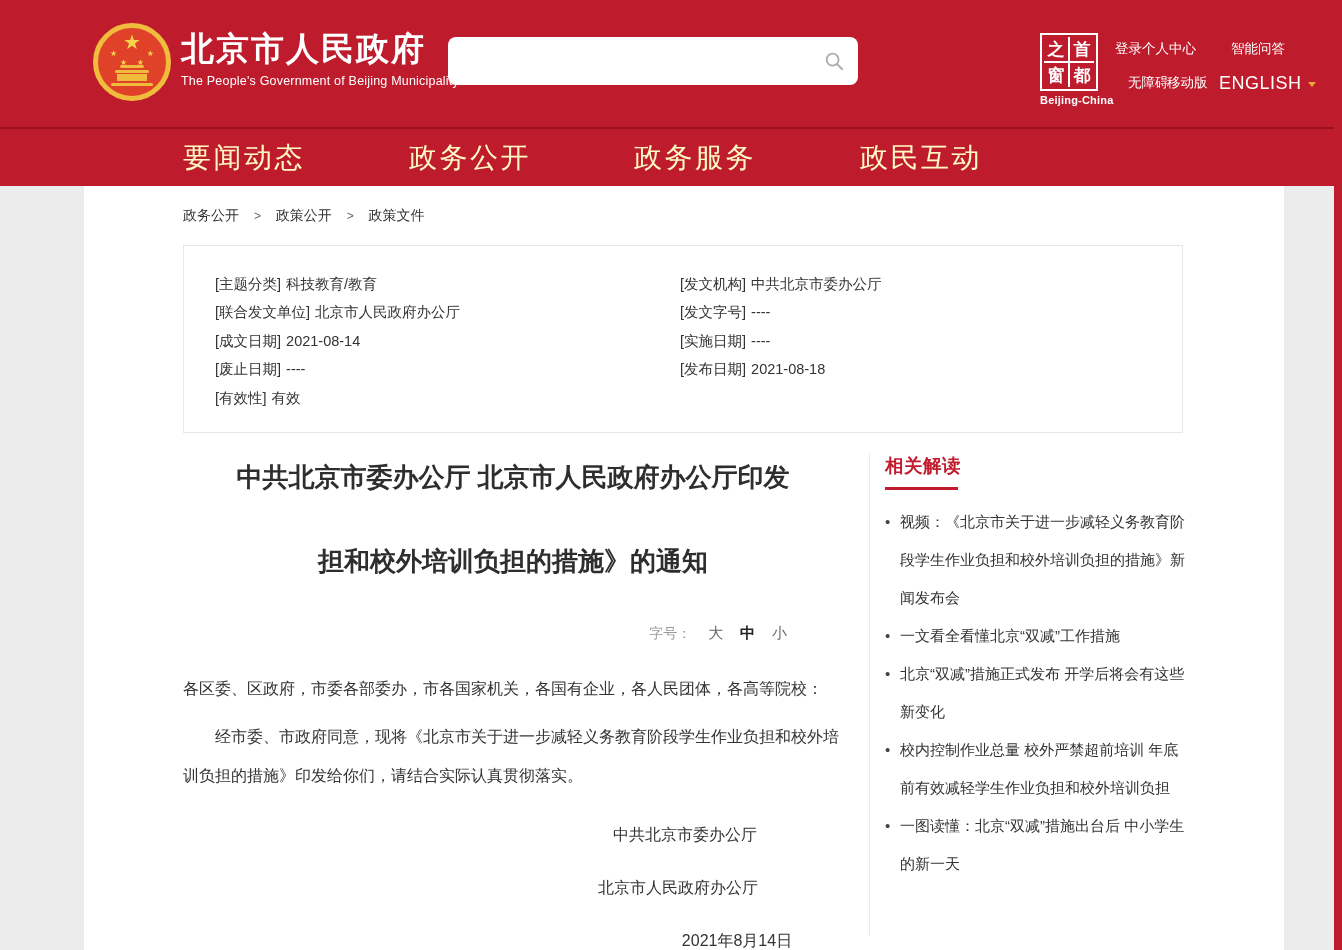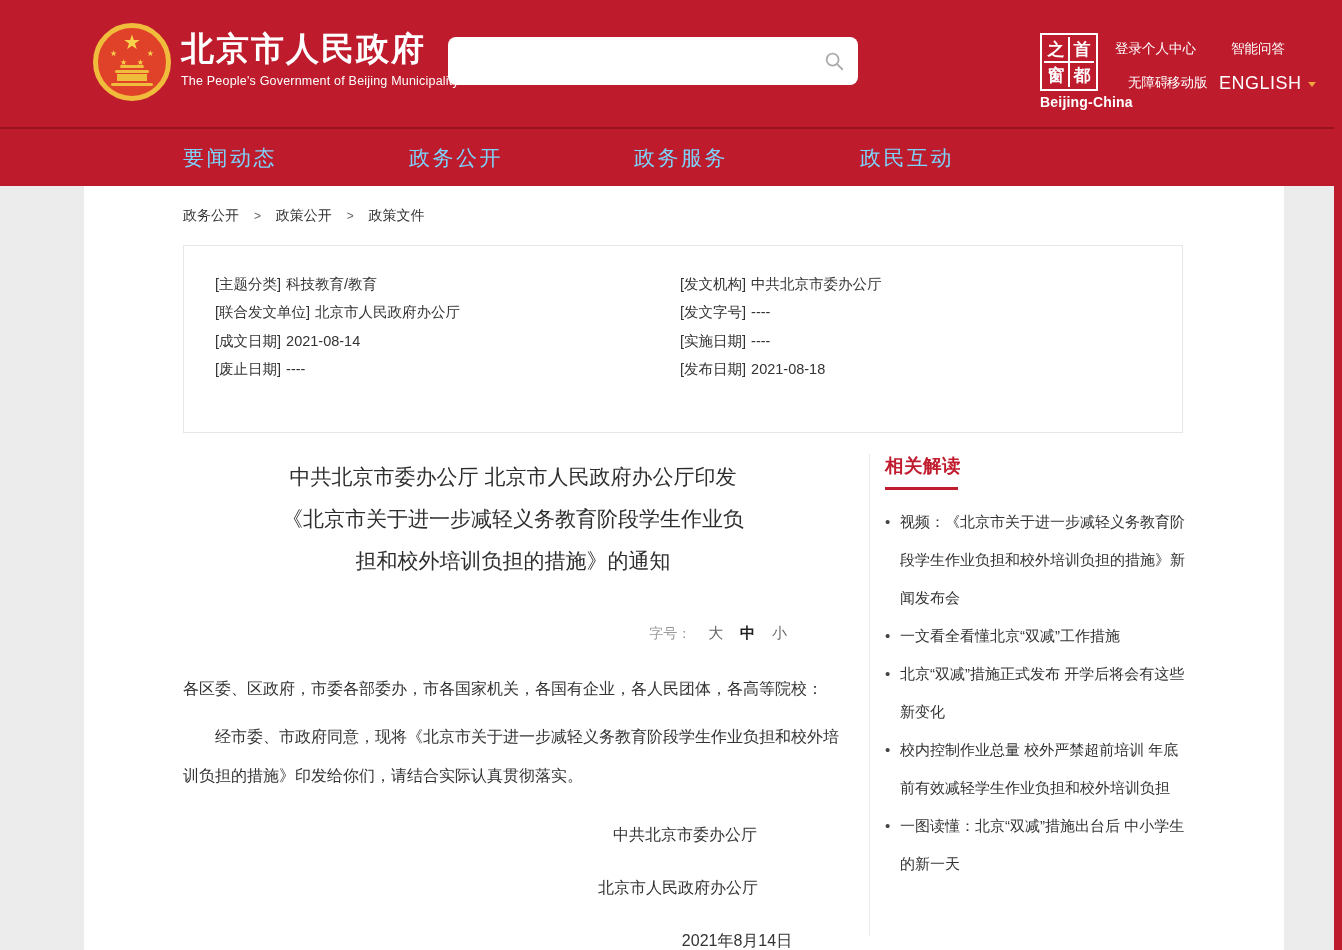--- a/index.html
+++ b/index.html
@@ -32,55 +32,55 @@
   .search input { position:absolute; left:0; top:0; width:100%; height:100%; border:none; outline:none;
                   background:transparent; border-radius:8px; padding:0 52px 0 16px; font-size:15px; color:#333; }
   .search .mag { position:absolute; right:13px; top:13px; width:22px; height:22px; cursor:pointer; }
 
   .cw-logo { position:absolute; left:1040px; top:33px; width:58px; cursor:pointer; }
   .cw-box { width:58px; height:58px; border:2px solid #fff; padding:2px; }
   .cw-grid { width:100%; height:100%; display:grid; grid-template-columns:1fr 1fr; grid-template-rows:1fr 1fr;
              gap:2px; background:#fff; }
   .cw-cell { background:#BE1B2D; color:#fff; display:flex; align-items:center; justify-content:center;
              font-size:17px; font-weight:bold; }
-  .cw-caption { margin-top:3px; color:#fff; font-size:14px; font-weight:bold; text-align:center; letter-spacing:.2px; white-space:nowrap; }
+  .cw-caption { margin-top:3px; color:#fff; font-size:11px; font-weight:bold; text-align:center; letter-spacing:.2px; white-space:nowrap; }
 
   .toplink { position:absolute; color:#fff; font-size:13.5px; cursor:pointer; white-space:nowrap; }
   .tl-login { left:1115px; top:40px; }
   .tl-qa    { left:1231px; top:40px; }
   .tl-acc   { left:1115px; top:74px;margin-left:13px; }
   .tl-mob   { left:1167px; top:74px; }
   .tl-eng   { left:1219px; top:73px; font-size:18px; letter-spacing:.5px; }
   .tri-down { display:inline-block; margin-left:6px; width:0; height:0;
               border-left:4px solid transparent; border-right:4px solid transparent;
               border-top:5px solid #EFA53C; vertical-align:middle; }
 
   
   .nav { position:absolute; top:127px; left:0; width:1342px; height:59px; background:#BE1B2D;
          border-top:2px solid #99121F; z-index:2; }
-  .nav-item { position:absolute; top:0; height:57px; line-height:57px; color:#7dd3fc; font-size:21px;
+  .nav-item { position:absolute; top:0; height:57px; line-height:57px; color:#fef9c3; font-size:28px;
               letter-spacing:2.5px; cursor:pointer; white-space:nowrap; }
   .nv0{ left:183px; } .nv1{ left:409px; } .nv2{ left:634px; } .nv3{ left:860px; } .nv4{ left:1086px; }
 
   
   .container { position:absolute; top:186px; left:84px; width:1200px; height:764px; background:#fff; }
 
   .breadcrumb { position:absolute; left:99px; top:21px; font-size:14px; color:#333; }
   .bc-item { cursor:pointer; }
   .bc-sep { color:#666; font-size:12px; margin:0 11px; }
 
   .metabox { position:absolute; left:99px; top:59px; width:1000px; height:188px;
              border:1px solid #E7E7E7; display:flex; padding:24px 0 0 31px; }
   .mcol { width:465px; }
   .mrow { line-height:28.4px; font-size:14.5px; white-space:nowrap; }
   .ml { margin-right:5px;text-align:center; }
 
   
   .article { position:absolute; left:99px; top:270px; width:660px; }
-  .title { text-align:center; font-size:21px; line-height:42px; font-weight:400; color:#2e2e2e; }
+  .title { text-align:center; font-size:26px; line-height:42px; font-weight:700; color:#2e2e2e; }
   .fontsize { margin-top:42px; text-align:right; padding-right:56px; color:#999; font-size:14px; }
   .fs-opt { margin-left:13px; color:#666; font-size:15px; cursor:pointer; }
   .fs-opt.active { color:#222; font-weight:bold; }
   .para { font-size:16px; line-height:39px; color:#333; }
   .p1 { margin-top:26px; }
   .p2 { margin-top:9px; text-indent:2em; }
   .sigs { margin-top:13px; }
   .sig { height:53px; line-height:53px; font-size:16px; text-align:center; position:relative; }
   .sg1 { left:172px; } .sg2 { left:165px; } .sg3 { left:224px; }
 
@@ -162,31 +162,32 @@
     <span class="bc-sep">&gt;</span>
     <span class="bc-item">政策文件</span>
   </div>
 
   <div class="metabox">
     <div class="mcol">
       <div class="mrow"><span class="ml">[主题分类]</span><span>科技教育/教育</span></div>
       <div class="mrow"><span class="ml">[联合发文单位]</span><span>北京市人民政府办公厅</span></div>
       <div class="mrow"><span class="ml">[成文日期]</span><span>2021-08-14</span></div>
       <div class="mrow"><span class="ml">[废止日期]</span><span>----</span></div>
+      <div class="mrow"><span class="ml">[有效性]</span><span>有效</span></div>
     </div>
     <div class="mcol">
       <div class="mrow"><span class="ml">[发文机构]</span><span>中共北京市委办公厅</span></div>
       <div class="mrow"><span class="ml">[发文字号]</span><span>----</span></div>
       <div class="mrow"><span class="ml">[实施日期]</span><span>----</span></div>
       <div class="mrow"><span class="ml">[发布日期]</span><span>2021-08-18</span></div>
     </div>
   </div>
 
   <div class="article">
-    <h1 class="title"><span>中共北京市委办公厅 北京市人民政府办公厅印发</span><br><span>《北京市关于进一步减轻义务教育阶段学生作业负</span><br><span>担和校外培训负担的措施》的通知</span></h1>
+    <h1 class="title"><span>中共北京市委办公厅 北京市人民政府办公厅印发</span><br><br><span>担和校外培训负担的措施》的通知</span></h1>
 
     <div class="fontsize">
       <span>字号：</span>
       <span class="fs-opt">大</span>
       <span class="fs-opt active">中</span>
       <span class="fs-opt">小</span>
     </div>
 
     <p class="para p1">各区委、区政府，市委各部委办，市各国家机关，各国有企业，各人民团体，各高等院校：</p>
     <p class="para p2">经市委、市政府同意，现将《北京市关于进一步减轻义务教育阶段学生作业负担和校外培训负担的措施》印发给你们，请结合实际认真贯彻落实。</p>

